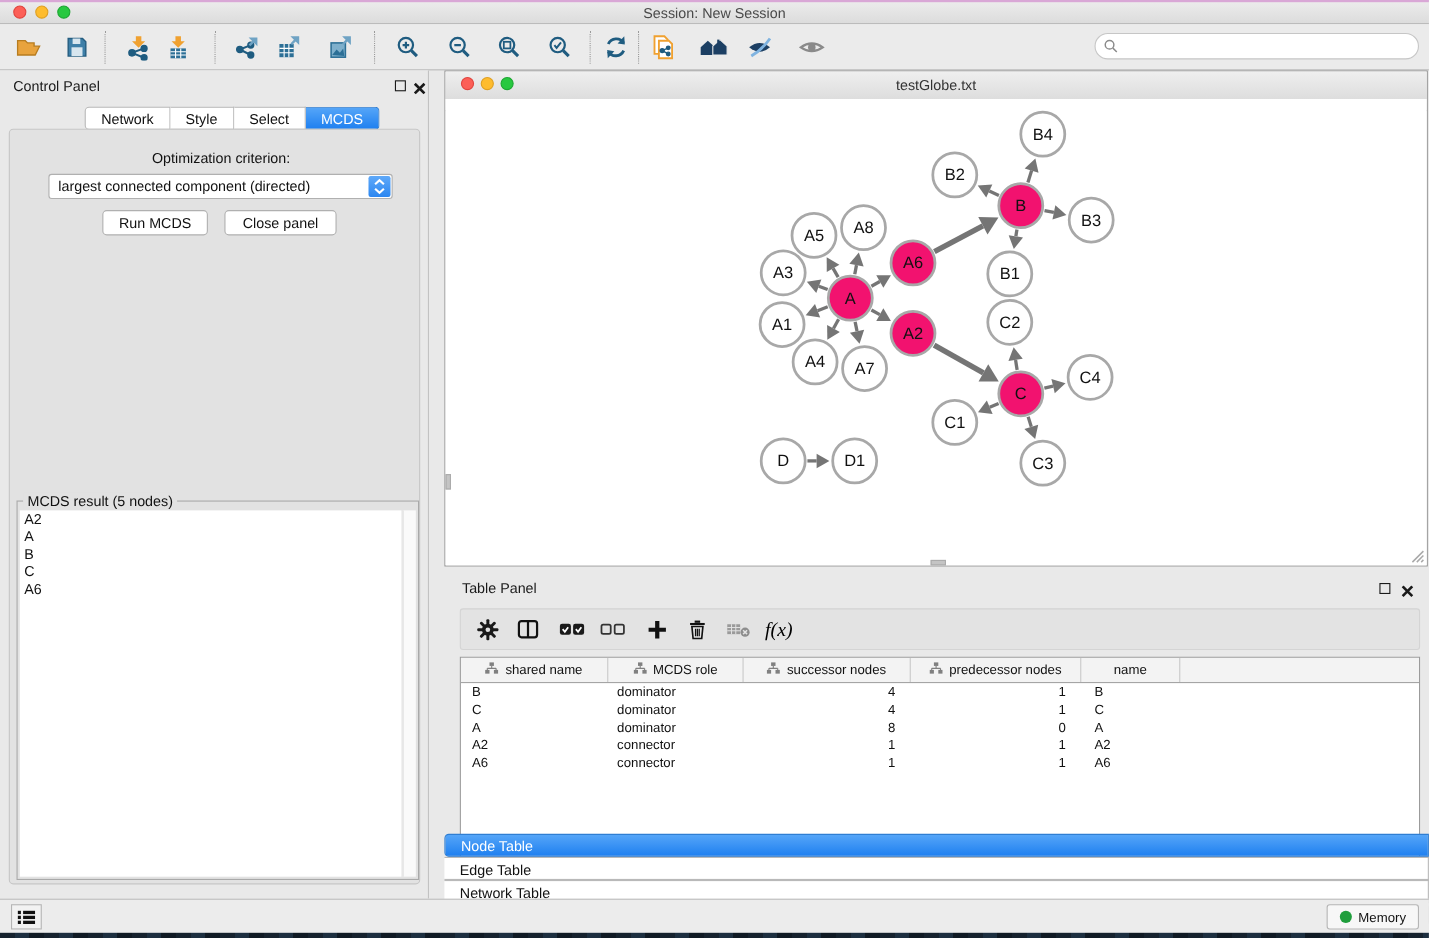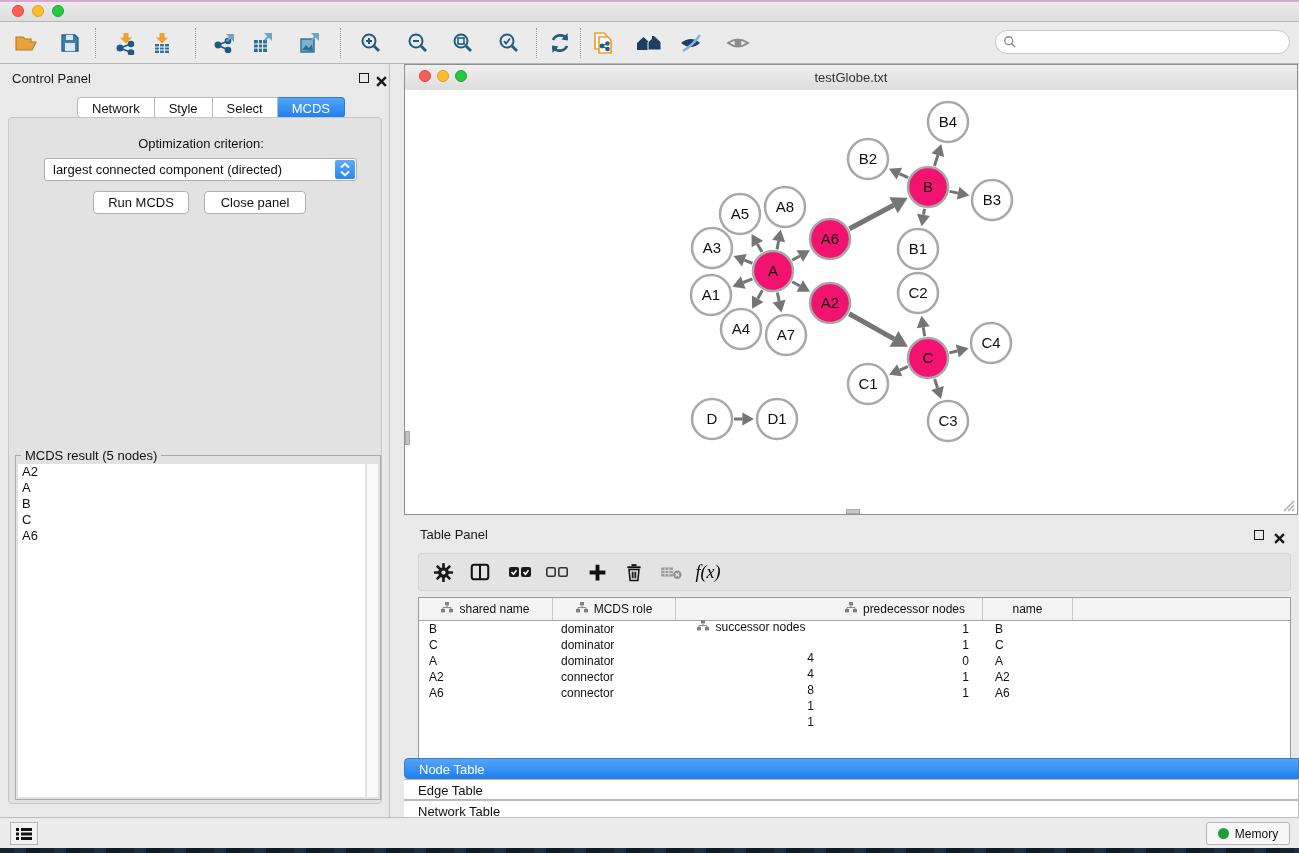--- a/index.html
+++ b/index.html
@@ -70,21 +70,21 @@
     border:1px solid #d4d4d4; border-radius:3px; display:flex; align-items:center; }
   .tpicon { width:26px; height:26px; display:flex; align-items:center; justify-content:center; margin-left:11px; }
   .fx { font-family:"Liberation Serif","DejaVu Serif",serif; font-style:italic; font-size:18px; color:#000000; }
   #node-table { position:absolute; left:14px; top:76px; width:873px; height:230px; background:#fff;
     border:1px solid #9b9b9b; overflow:hidden; }
   #table-header { display:flex; height:23px; background:#f3f3f3; border-bottom:1px solid #a5a5a5; }
   .th { display:flex; align-items:center; justify-content:center; gap:6px; font-size:12px; color:#111;
     border-right:1px solid #c9c9c9; }
   .tr { display:flex; height:16px; }
   .td { font-size:12px; color:#111; line-height:16px; }
-  .col0 { width:134px; } .col1 { width:123px; } .col2 { width:152px;margin-top:29px; } .col3 { width:155px; } .col4 { width:90px; }
+  .col0 { width:134px; } .col1 { width:123px; } .col2 { width:152px; } .col3 { width:155px; } .col4 { width:90px; }
   .td.col0 { padding-left:10px; } .td.col1 { padding-left:8px; }
   .td.col2, .td.col3 { text-align:right; padding-right:14px; }
   .td.col4 { padding-left:12px; }
   #table-tabs { position:absolute; left:0; right:0; top:268px; height:22px; display:flex; justify-content:center;flex-direction:column; }
 
   
   #status-bar { position:absolute; left:0; top:817px; width:1299px; height:31px; background:#ececec; border-top:1px solid #bdbdbd; }
   #list-btn { position:absolute; left:10px; top:4px; width:28px; height:23px; background:#f2f2f2; border:1px solid #b5b5b5;
     display:flex; align-items:center; justify-content:center; }
   #memory-btn { position:absolute; right:9px; top:4px; width:84px; height:23px; background:#f7f7f7; border:1px solid #b5b5b5;
@@ -93,20 +93,21 @@
   #desktop-strip { position:absolute; left:0; top:848px; width:1299px; height:5px;
     background:repeating-linear-gradient(90deg,#16222e 0 14px,#1d2f40 14px 26px,#101a24 26px 40px); }
 </style>
 </head>
 <body>
 
 <div id="titlebar">
   <span class="light l-red" style="left:12px;"></span>
   <span class="light l-yellow" style="left:32px;"></span>
   <span class="light l-green" style="left:52px;"></span>
+  <div id="main-title">Session: New Session</div>
 </div>
 
 <div id="main-toolbar">
   <span class="tbicon" style="left:13px;">
     <svg width="24" height="24" viewBox="0 0 24 24">
         <path d="M2 19 V6 h7 l2 2 h6 v3 h5 l-4 8 Z" fill="#e8a33d" stroke="#b77c1f" stroke-width="1.2"></path>
       </svg>
     </span>
   <span class="tbicon" style="left:57px;">
     <svg width="24" height="24" viewBox="0 0 24 24">

